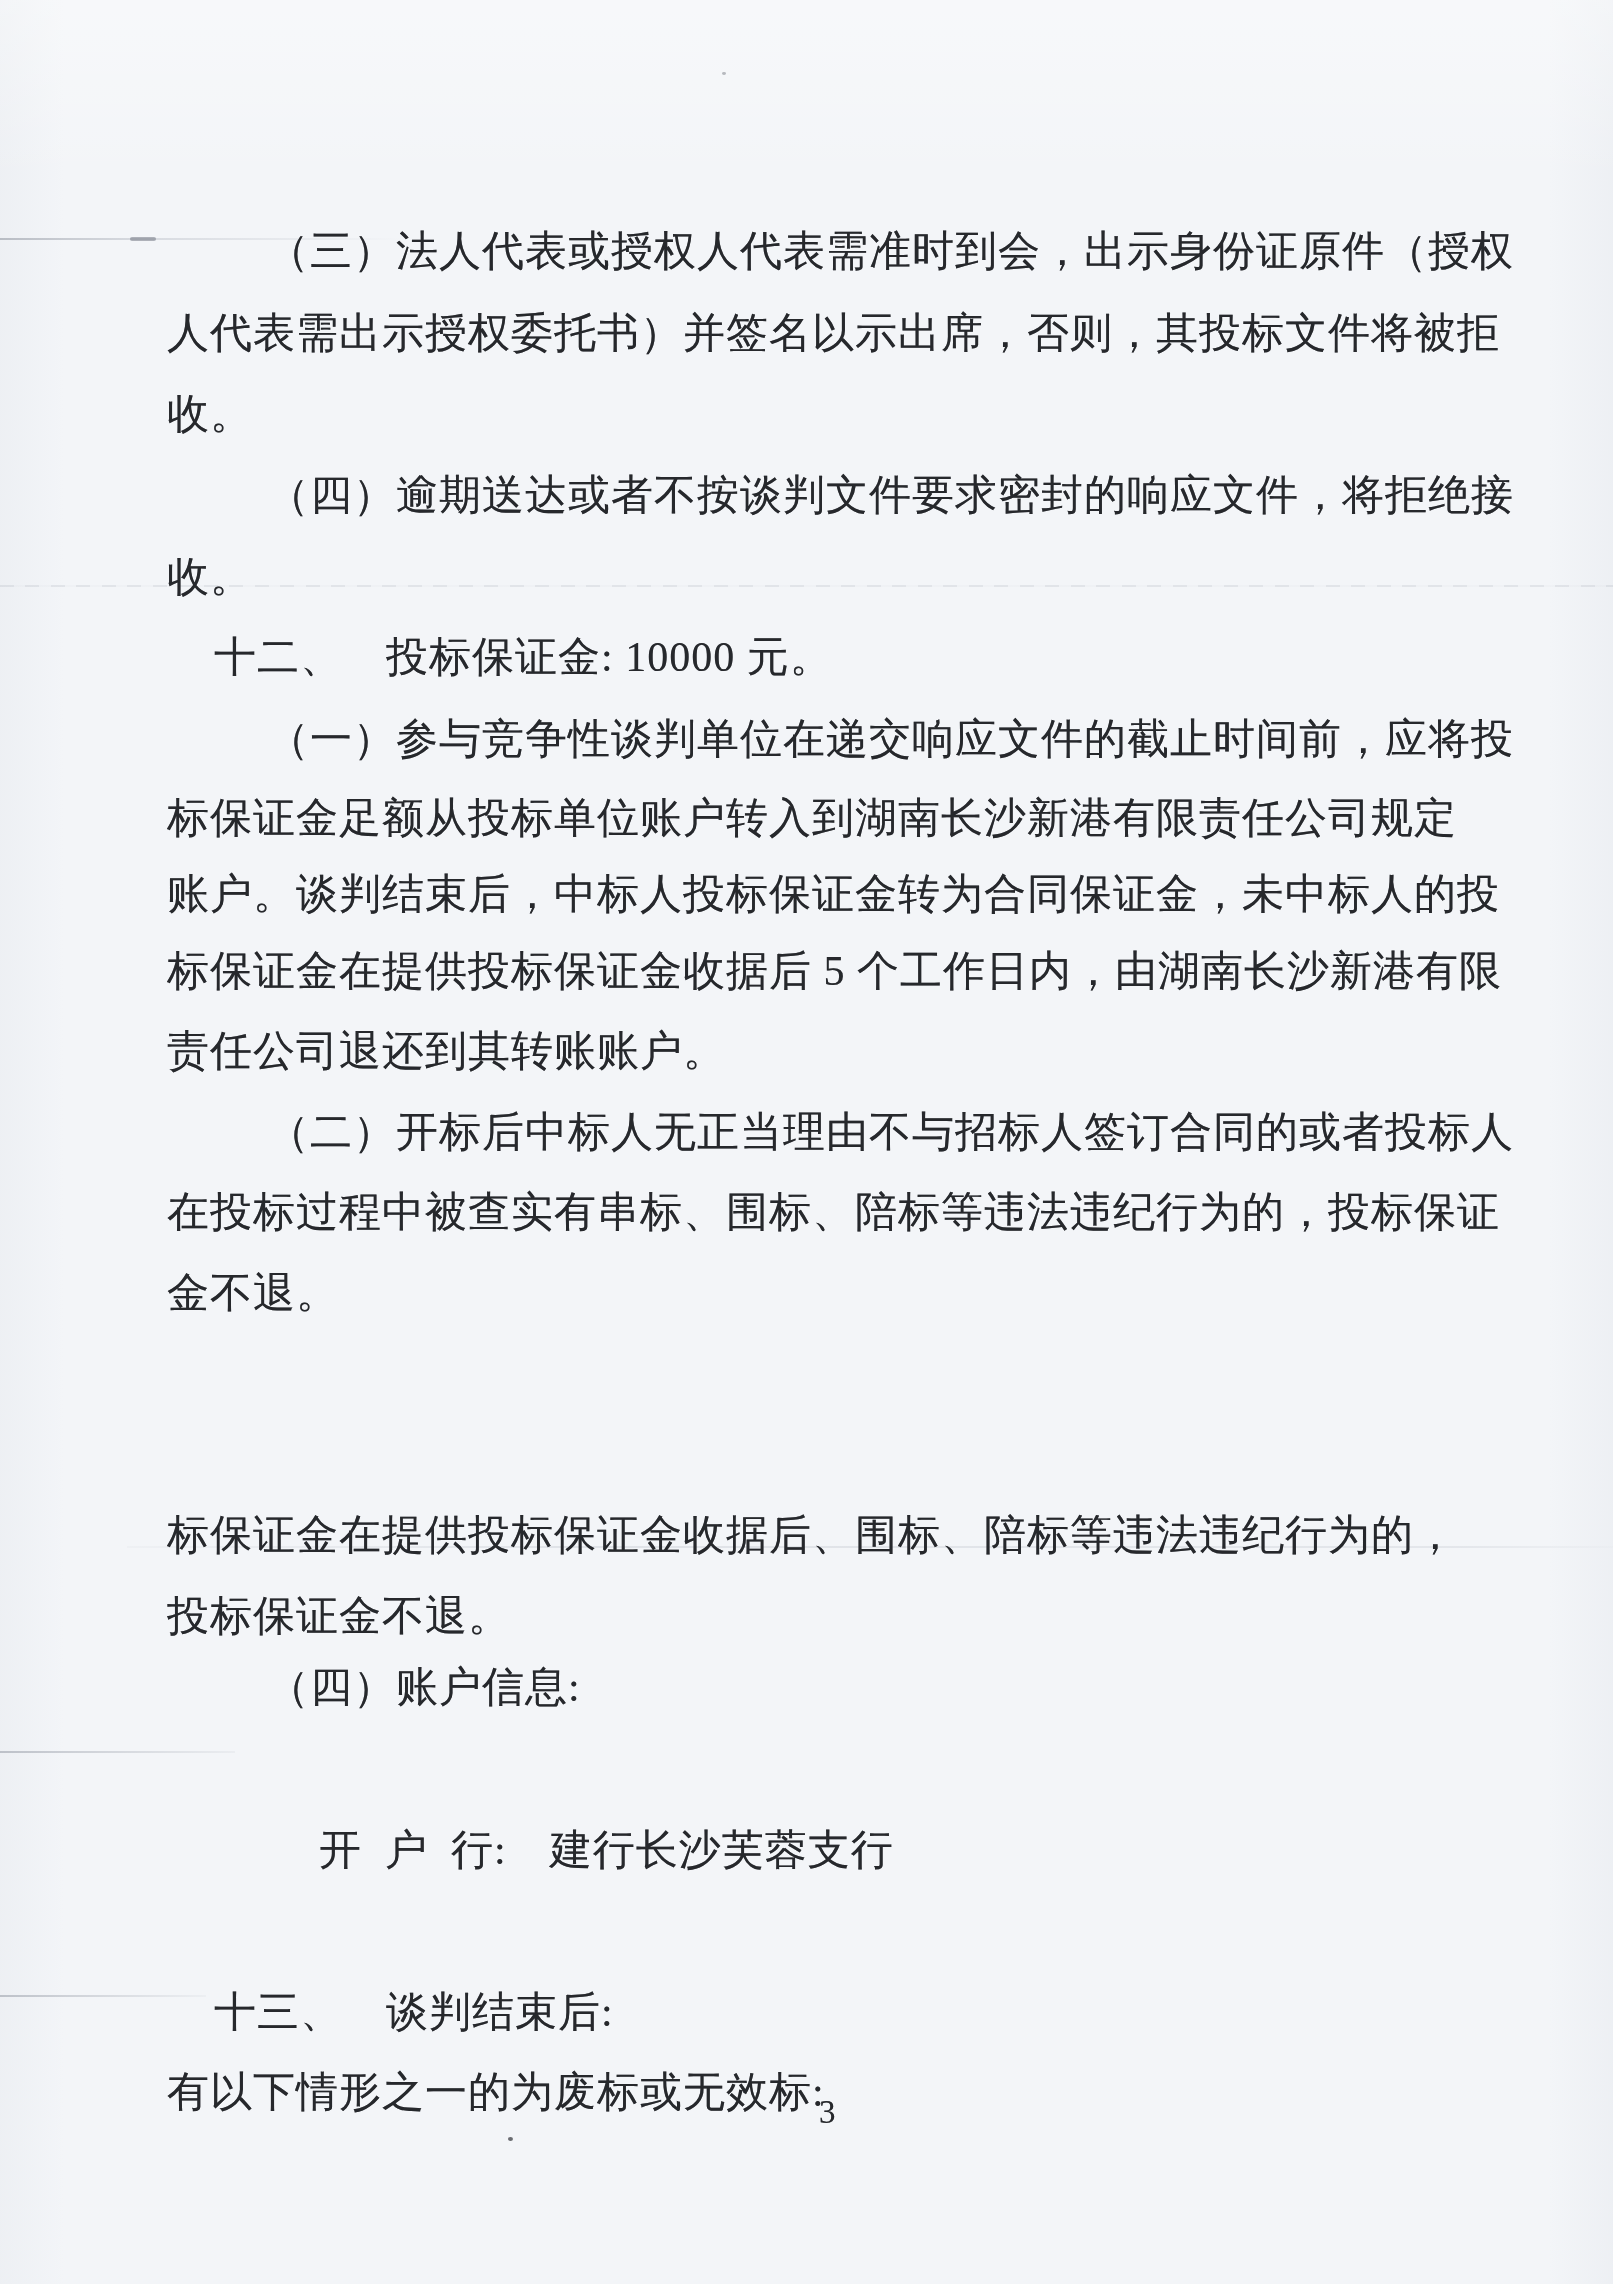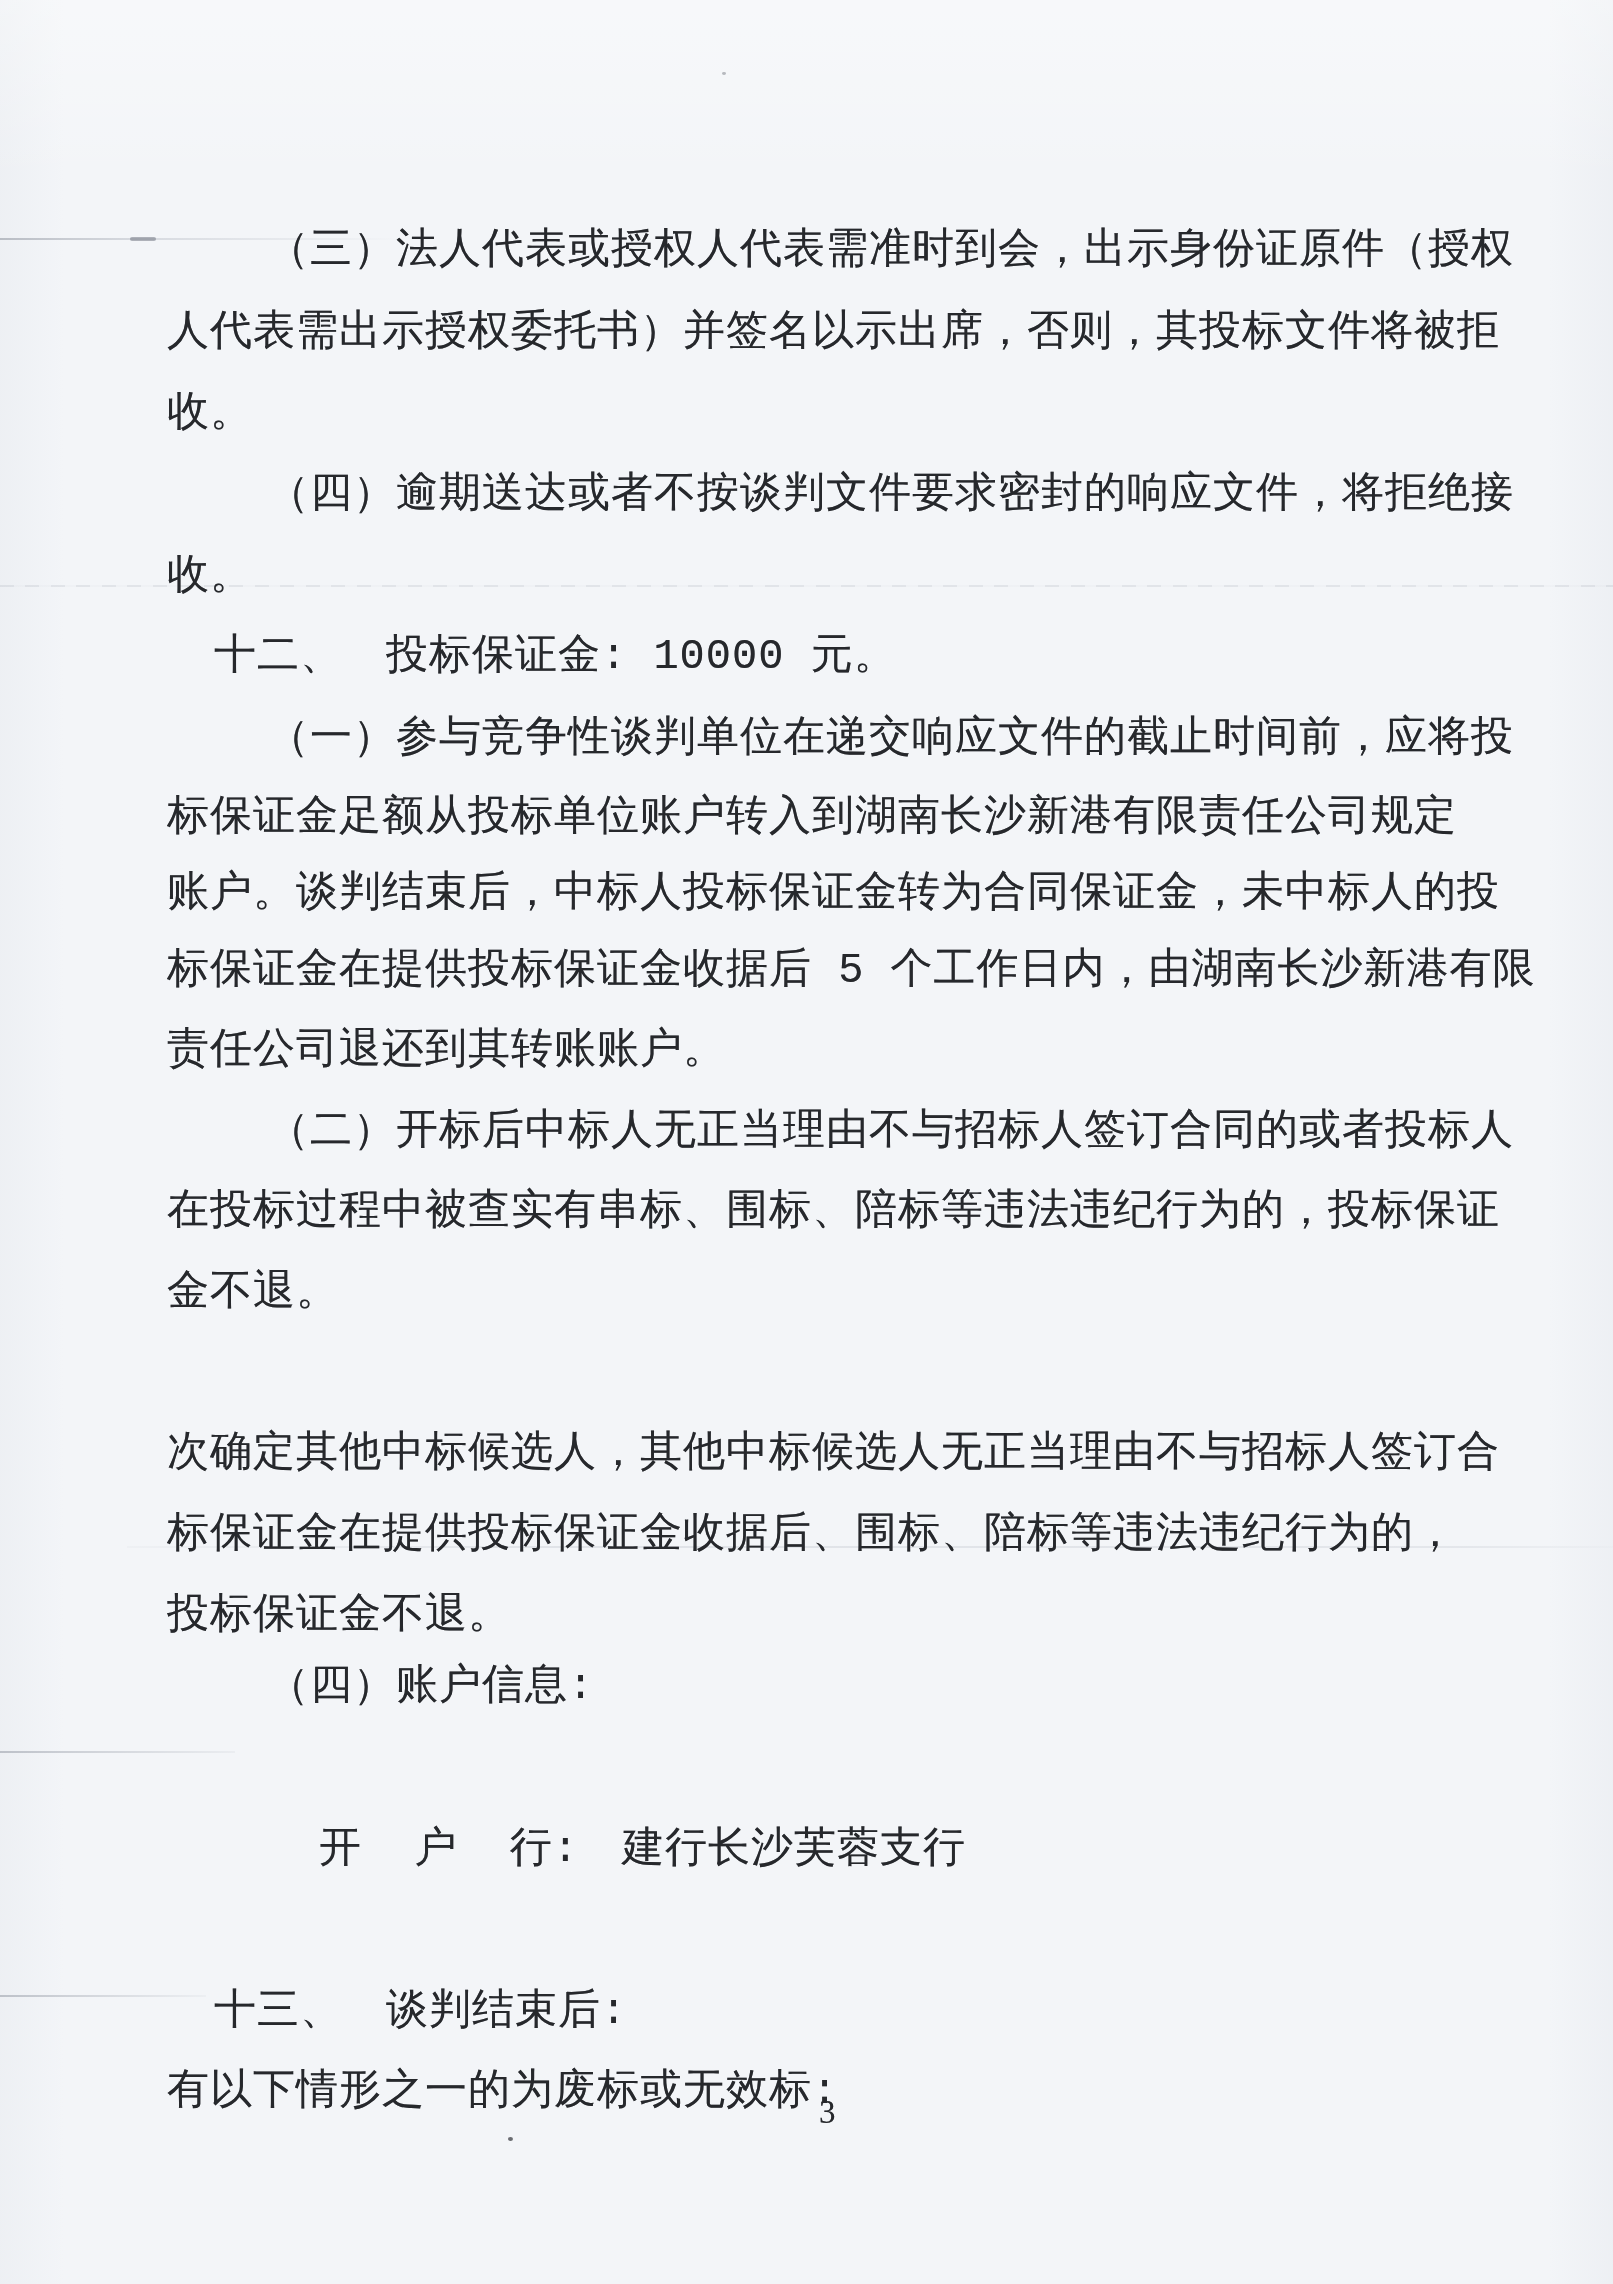--- a/index.html
+++ b/index.html
@@ -23,21 +23,20 @@
       linear-gradient(90deg, rgba(220,224,230,0.25) 0%, rgba(255,255,255,0) 4%, rgba(255,255,255,0) 96%, rgba(220,224,230,0.25) 100%);
   }
   .line{
     position:absolute;
     font-size:42px;
     line-height:1.15;
     letter-spacing:1px;
     color:var(--ink);
     white-space:pre;
     text-shadow:0 0 0.5px rgba(45,47,52,0.55);
-    font-family:Liberation Mono, monospace;
   }
   .ind-none{left:167px;}
   .ind-para{left:267px;}
   .ind-head{left:214px;}
   .ind-acct{left:319px;}
   .page-num{
     position:absolute;
     left:819px;top:2094px;
     font-size:33px;
     color:var(--ink);
@@ -80,21 +79,20 @@
   <div class="line ind-none" style="top:553px">收。</div>
   <div class="line ind-head" style="top:633px">十二、　投标保证金: 10000 元。</div>
   <div class="line ind-para" style="top:715px">（一）参与竞争性谈判单位在递交响应文件的截止时间前，应将投</div>
   <div class="line ind-none" style="top:794px">标保证金足额从投标单位账户转入到湖南长沙新港有限责任公司规定</div>
   <div class="line ind-none" style="top:870px">账户。谈判结束后，中标人投标保证金转为合同保证金，未中标人的投</div>
   <div class="line ind-none" style="top:947px">标保证金在提供投标保证金收据后 5 个工作日内，由湖南长沙新港有限</div>
   <div class="line ind-none" style="top:1027px">责任公司退还到其转账账户。</div>
   <div class="line ind-para" style="top:1108px">（二）开标后中标人无正当理由不与招标人签订合同的或者投标人</div>
   <div class="line ind-none" style="top:1188px">在投标过程中被查实有串标、围标、陪标等违法违纪行为的，投标保证</div>
   <div class="line ind-none" style="top:1269px">金不退。</div>
-  <div class="line ind-none" style="top:1430px">次确定其他中标候选人，其他中标候选人无正当理由不与招标人签订合</div>
   <div class="line ind-none" style="top:1511px">标保证金在提供投标保证金收据后、围标、陪标等违法违纪行为的，</div>
   <div class="line ind-none" style="top:1592px">投标保证金不退。</div>
   <div class="line ind-para" style="top:1663px">（四）账户信息:</div>
   <div class="line ind-acct" style="top:1826px">开  户  行:　建行长沙芙蓉支行</div>
   <div class="line ind-head" style="top:1988px">十三、　谈判结束后:</div>
   <div class="line ind-none" style="top:2068px">有以下情形之一的为废标或无效标:</div>
 
   <div class="page-num">3</div>
 </div>
 

